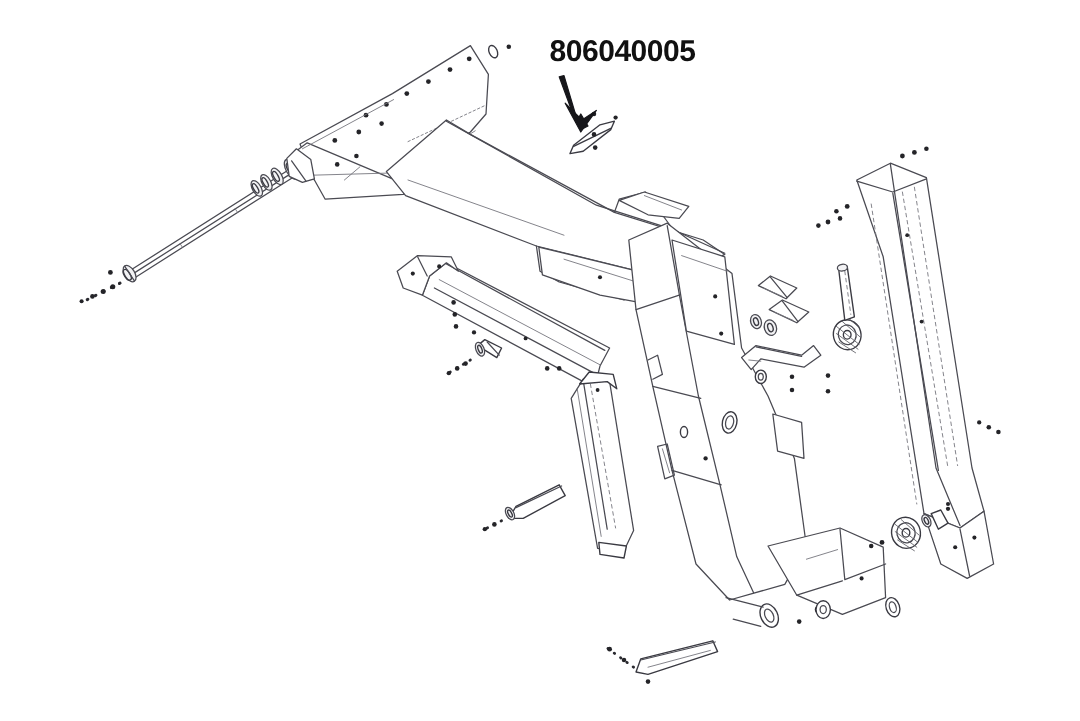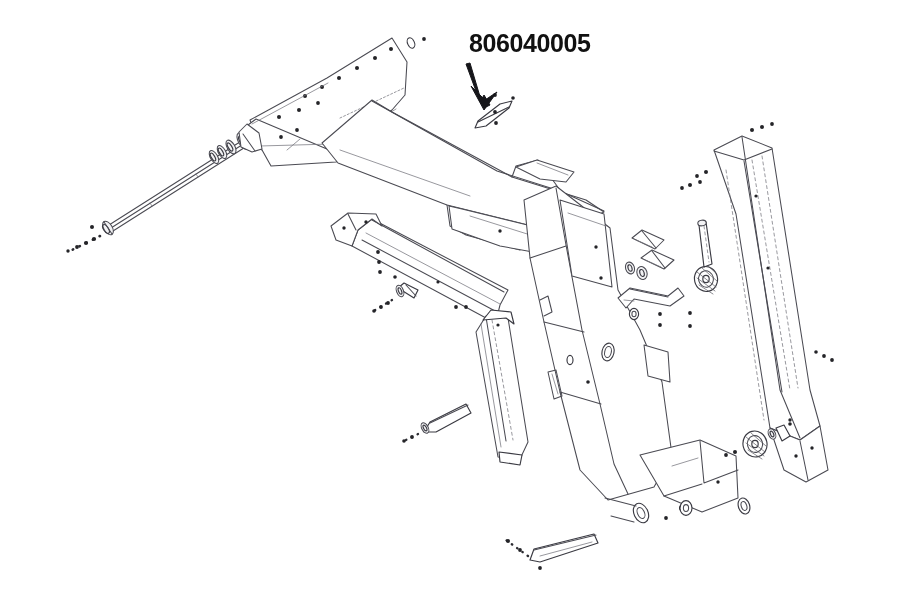--- a/index.html
+++ b/index.html
@@ -30,21 +30,20 @@
     position: absolute;
     left: 458px;
     top: 31px;
     font-family: "Liberation Sans", sans-serif;
     font-size: 25px;
     font-weight: bold;
     letter-spacing: -0.4px;
     color: #111111;
     white-space: nowrap;
     line-height: 1;
-    margin-left: 11px;
     -webkit-font-smoothing: none;
   }
   .ln {
     fill: none;
     stroke: #4a4a52;
     stroke-width: 1.05;
     stroke-linecap: round;
     stroke-linejoin: round;
   }
   .ln-d {

